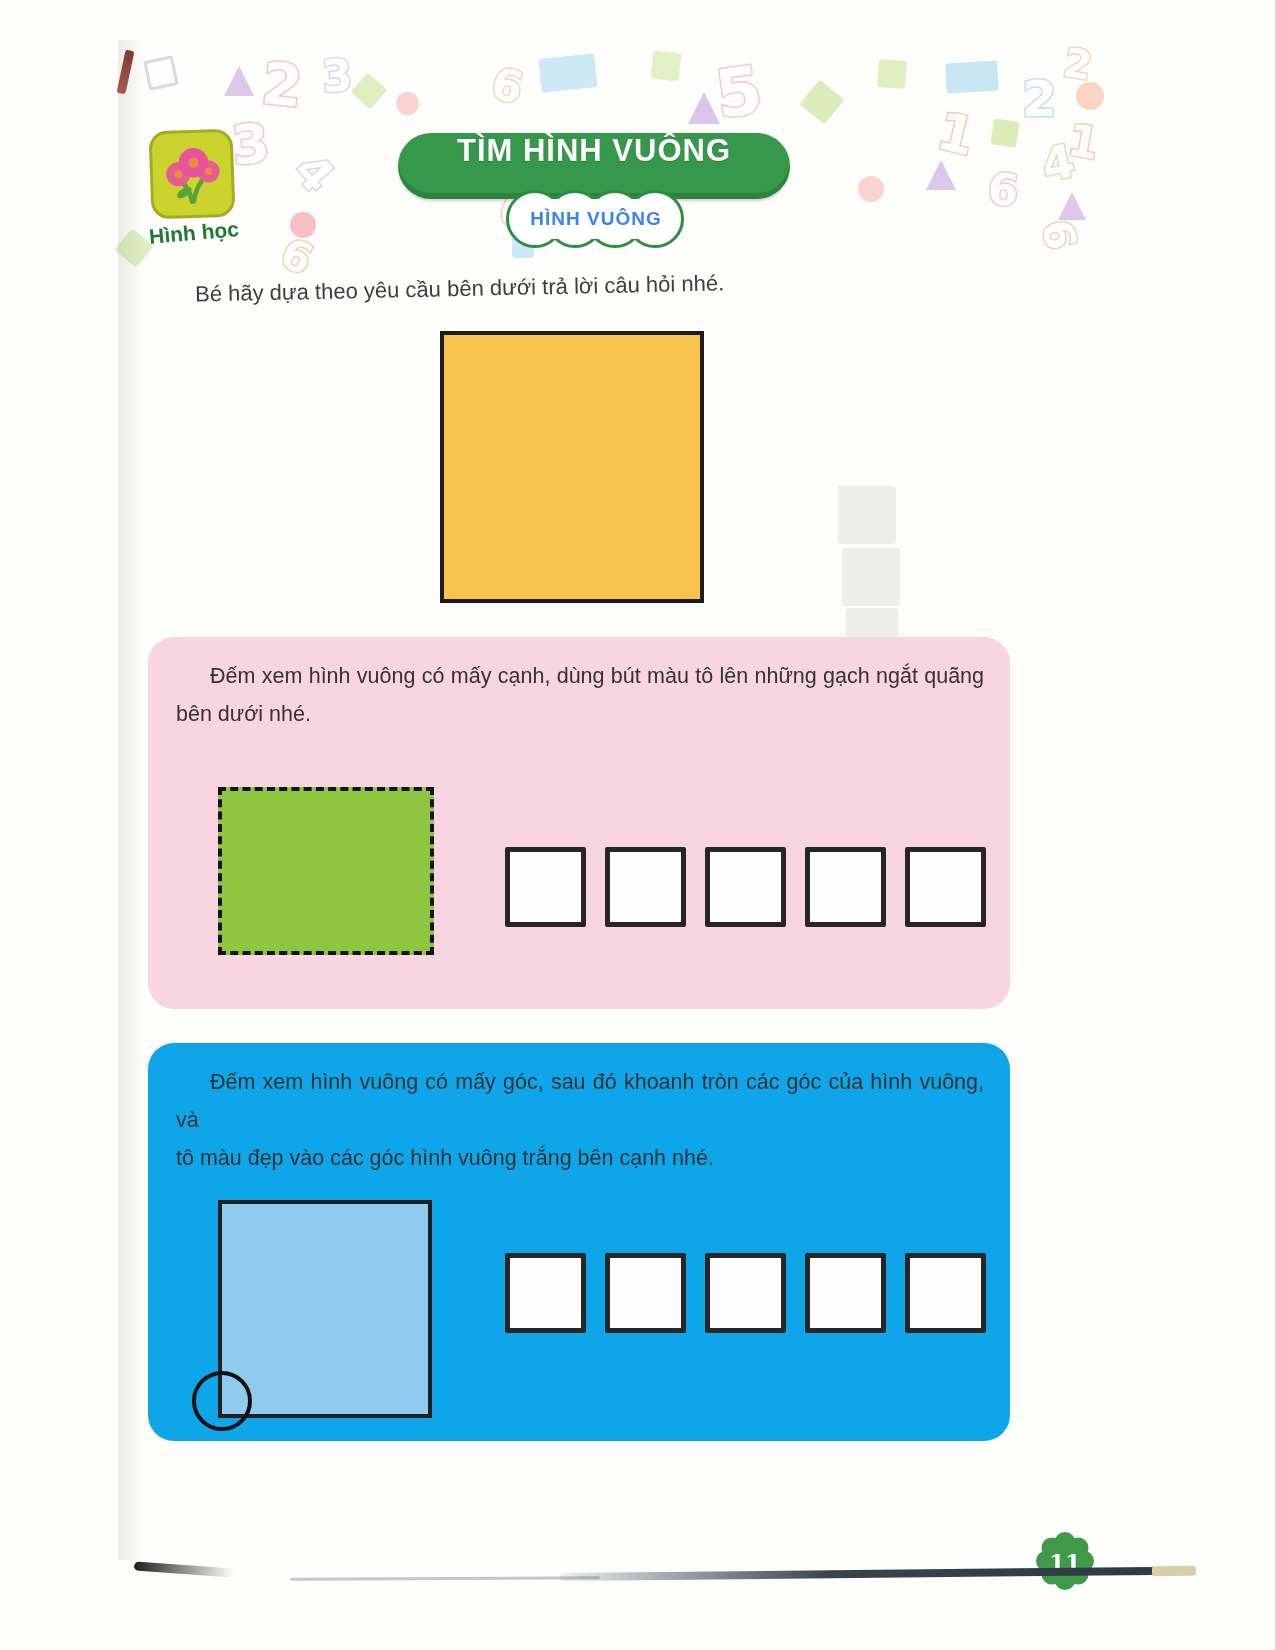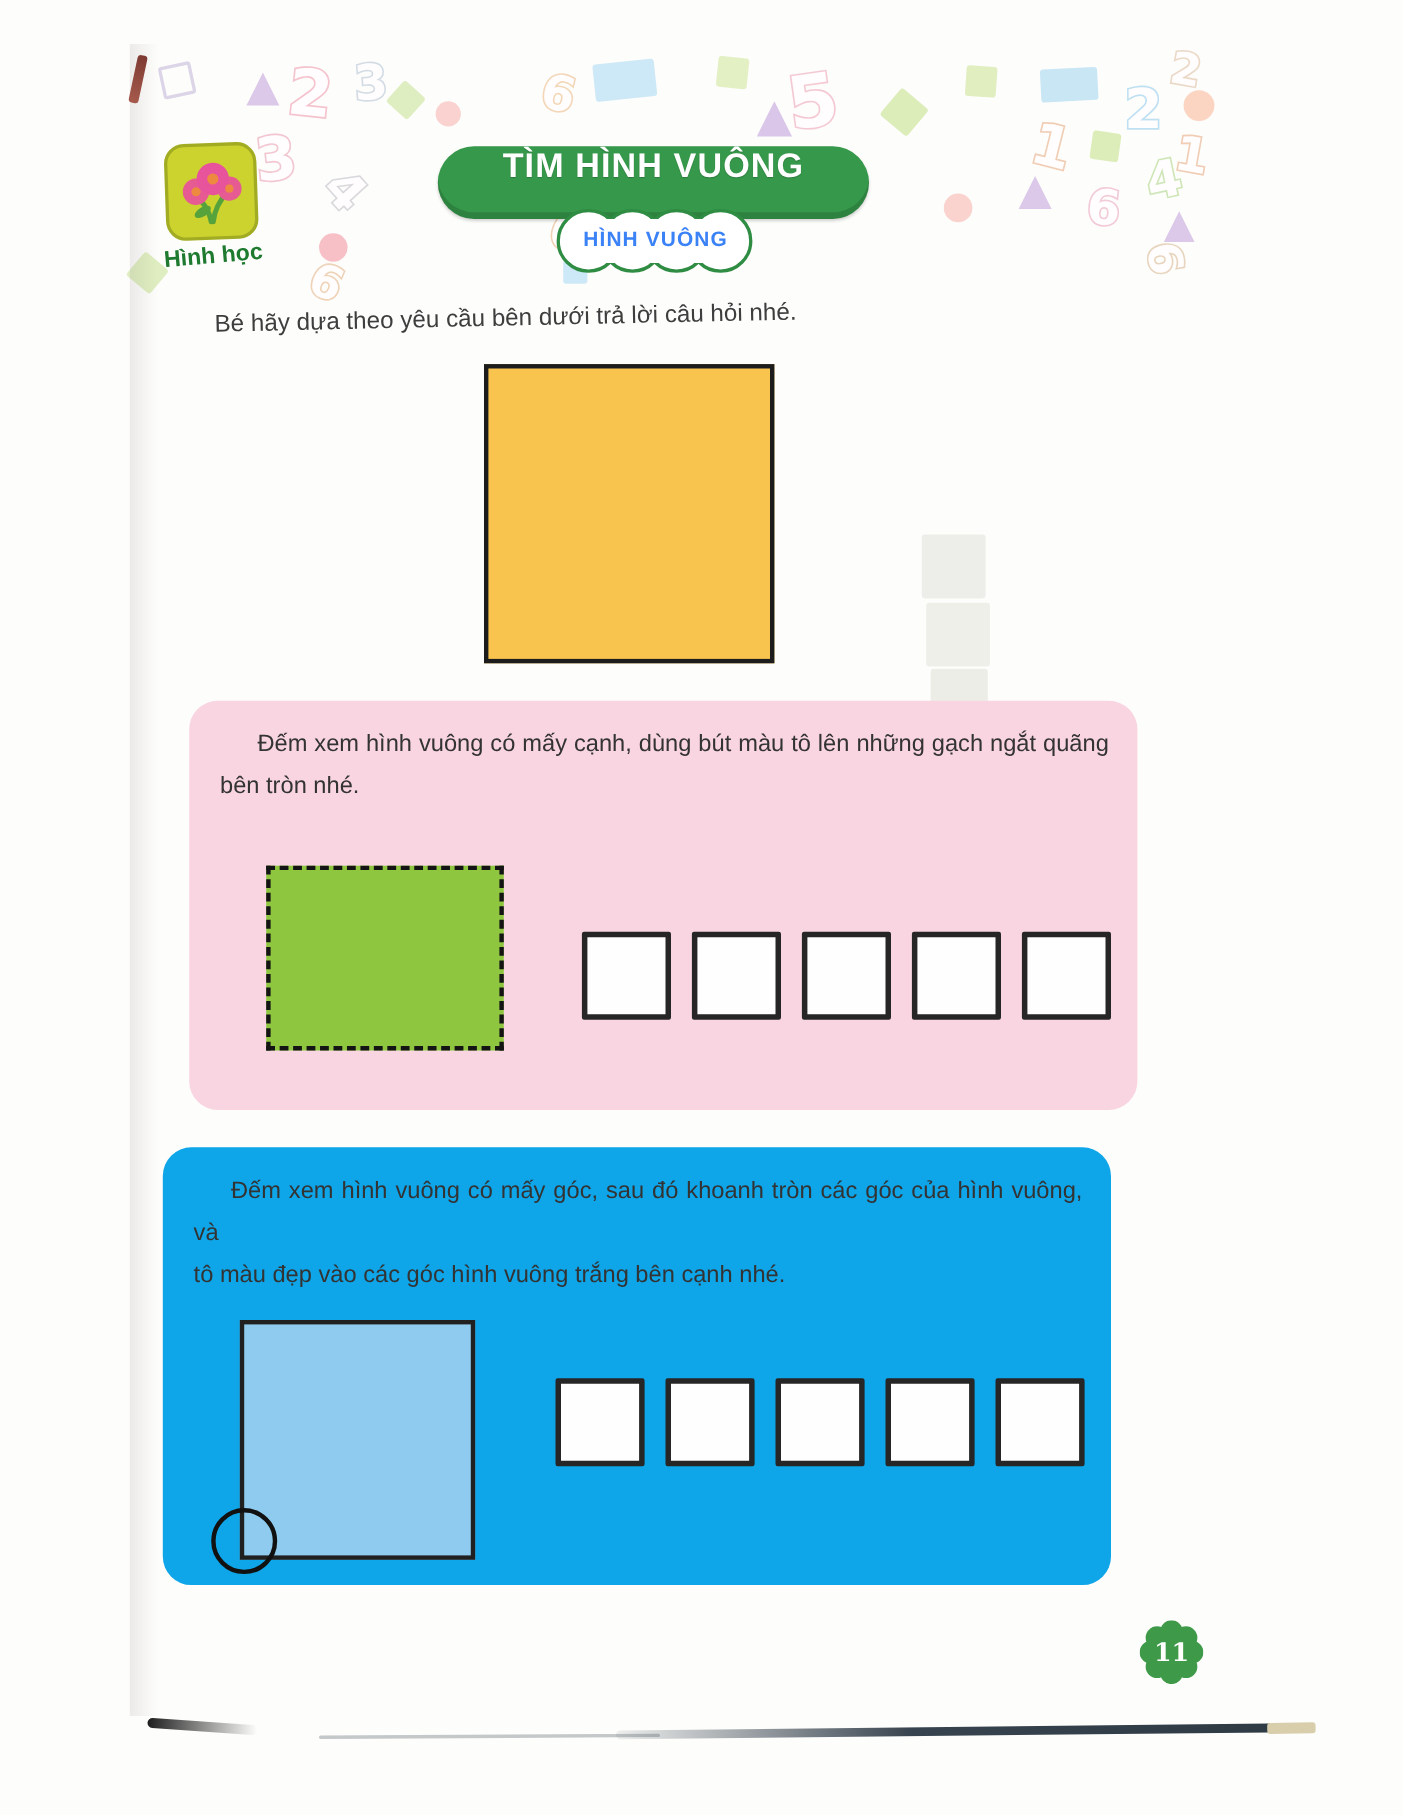--- a/index.html
+++ b/index.html
@@ -54,21 +54,21 @@
   .sample-green { position:absolute; left:70px; top:150px; width:208px; height:160px;
           border:4px dashed #141414; }
   .sample-blue { position:absolute; left:70px; top:157px; width:206px; height:210px;
           border:4px solid #202020; }
   .corner-circle { position:absolute; left:44px; top:328px; width:60px; height:60px;
           border:4px solid #111; border-radius:50%; box-sizing:border-box; }
   .answers { position:absolute; left:357px; top:210px; display:flex; gap:19px; }
   .abox { width:81px; height:80px; border:5px solid #262626; background:#FFFEFE;
           box-sizing:border-box; border-radius:2px; }
   
-  .badge { position:absolute; left:1036px; top:1473px; width:58px; height:58px; z-index:3; }
+  .badge { position:absolute; left:1036px; top:1532px; width:58px; height:58px; z-index:3; }
   .badge svg { position:absolute; inset:0; }
   .badge-num { position:absolute; inset:0; display:flex; align-items:center; justify-content:center;
           color:#fff; font-family:"DejaVu Serif",serif; font-weight:bold; font-size:23px; }
   
   .spine-sliver { position:absolute; left:121px; top:50px; width:9px; height:44px;
           background:linear-gradient(#7E3B33,#A65A4C); transform:rotate(12deg);
           border-radius:3px; z-index:5; }
   .left-shade { position:absolute; left:118px; top:40px; width:26px; height:1520px;
           background:linear-gradient(90deg, rgba(120,110,110,.13), rgba(120,110,110,0));
           z-index:4; pointer-events:none; }
@@ -153,24 +153,24 @@
     <span class="bump"></span>
     <span class="bump"></span>
     <span class="cloud-mask"></span>
     <span class="cloud-label">HÌNH VUÔNG</span>
   </div>
 
   <div class="intro">Bé hãy dựa theo yêu cầu bên dưới trả lời câu hỏi nhé.</div>
 
   <div class="demo-square" style="background: rgb(248, 196, 78);"></div>
 
-  <div class="panel" id="task1" style="background: rgb(249, 213, 226); margin-left: 24px;">
+  <div class="panel" id="task1" style="background: rgb(249, 213, 226);">
     <div class="text">
       <div class="line-first line-just">Đếm xem hình vuông có mấy cạnh, dùng bút màu tô lên những gạch ngắt quãng</div>
-      <div>bên tròn nhé.</div>
+      <div>bên dưới nhé.</div>
     </div>
     <div class="sample-green" style="background: rgb(142, 198, 63);"></div>
     <div class="answers">
       <div class="abox"></div>
       <div class="abox"></div>
       <div class="abox"></div>
       <div class="abox"></div>
       <div class="abox"></div>
     </div>
   </div>

